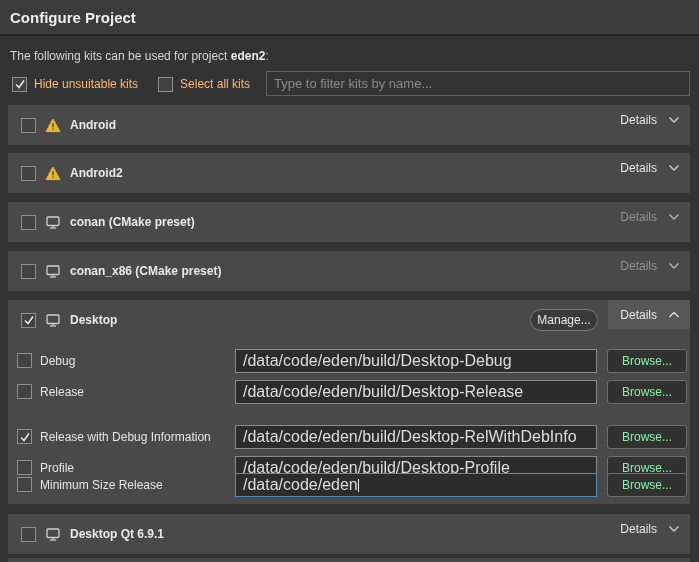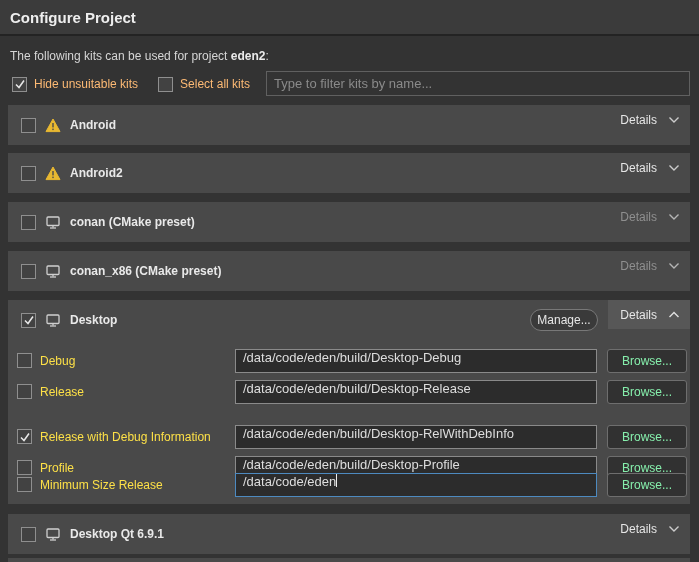--- a/index.html
+++ b/index.html
@@ -61,25 +61,25 @@
     position:absolute; left:522px; top:9px; width:68px; height:22px;
     background:#3a3a3a; border:1px solid #787878; border-radius:11px;
     color:#e6e6e6; font-size:12px; font-family:"Liberation Sans",sans-serif;
     display:flex; align-items:center; justify-content:center; cursor:default;
   }
   .cfg-row {
     position:absolute; left:0; right:0; height:24px;
     display:flex; align-items:center;
   }
   .cfg-cb { position:absolute; left:9px; top:4px; }
-  .cfg-label { position:absolute; left:32px; top:5px; font-size:12px; color:#fde047; white-space:nowrap; }
+  .cfg-label { position:absolute; left:32px; top:5px; font-size:12px; color:#e5e5e5; white-space:nowrap; }
   .path-field {
     position:absolute; left:227px; top:0; width:362px; height:24px;
     background:#2c2c2c; border:1px solid #8a8a8a; color:#dedede;
-    font-size:13px; padding:0 7px; display:flex; 
+    font-size:16px; padding:0 7px; display:flex; align-items:center;
     white-space:nowrap; overflow:hidden;
   }
   .path-field.focused { border:1px solid #4d8ac0; }
   .caret { width:1px; height:13px; background:#ededed; flex:none; }
   .browse-btn {
     position:absolute; left:599px; top:0; width:80px; height:24px;
     background:#313131; border:1px solid #6e6e6e; border-radius:3px;
     color:#86efac; font-size:12px; font-family:"Liberation Sans",sans-serif;
     display:flex; align-items:center; justify-content:center; cursor:default;
   }

